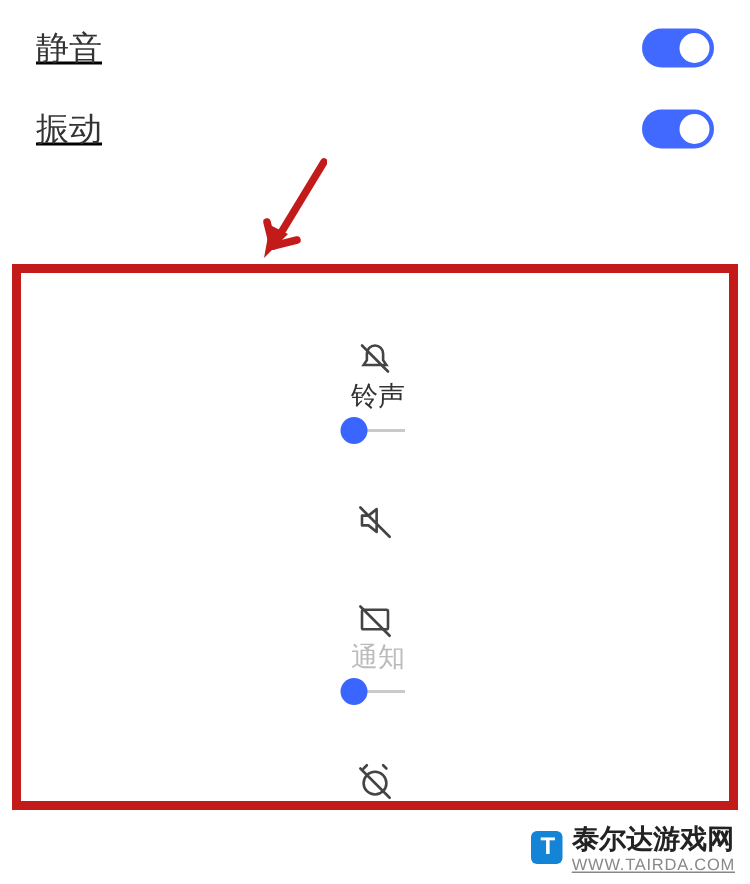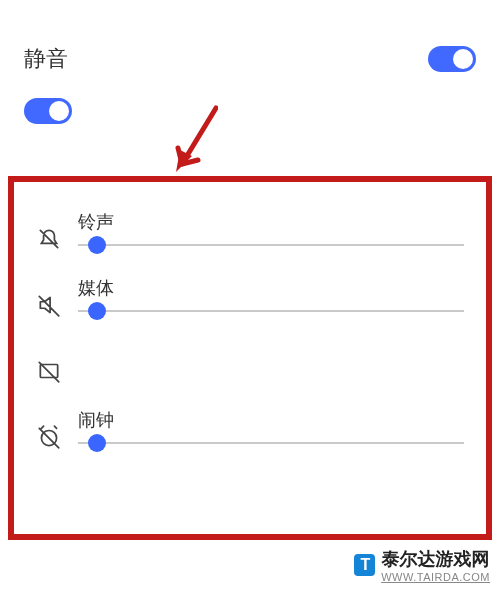--- a/index.html
+++ b/index.html
@@ -5,21 +5,22 @@
     * { margin: 0; padding: 0; box-sizing: border-box; }
     body {
       width: 500px;
       height: 589px;
       background: #ffffff;
       font-family: -apple-system, "PingFang SC", "Microsoft YaHei", sans-serif;
       position: relative;
       overflow: hidden;
     }
     .top-section {
-      padding: 32px 24px 12px 24px;
+      padding: 5px 24px 12px 24px;
+      text-decoration: underline;
     }
     .toggle-row {
       display: flex;
       justify-content: space-between;
       align-items: center;
       padding: 12px 0;
     }
     .toggle-label {
       font-size: 22px;
       color: #333333;
@@ -55,22 +56,23 @@
       left: 8px;
       top: 176px;
       width: 484px;
       height: 364px;
       border: 6px solid #c31a1a;
       background: #ffffff;
       padding: 12px 10px 6px 10px;
     }
     .slider-row {
       display: flex;
-      align-items: flex-end;
+      align-items: center;
       padding: 10px 6px 8px 6px;
+      flex-direction: column;
     }
     .slider-icon {
       width: 38px;
       flex: 0 0 38px;
       display: flex;
       justify-content: center;
       align-items: flex-start;
       padding-top: 22px;
     }
     .slider-icon svg { display: block; }
@@ -133,20 +135,21 @@
   </style>
 </head>
 <body>
 
 <div class="top-section">
   <div class="toggle-row">
     <span class="toggle-label">静音</span>
     <div class="toggle"></div>
   </div>
   <div class="toggle-row">
+    <span class="toggle-label">振动</span>
     <div class="toggle"></div>
   </div>
 </div>
 
 <svg class="arrow" viewBox="0 0 44 76">
   <path d="M42 4 L8 60" stroke="#c31a1a" stroke-width="5" fill="none" stroke-linecap="round"></path>
   <path d="M8 60 L4 44 M8 60 L24 56" stroke="#c31a1a" stroke-width="5" fill="none" stroke-linecap="round"></path>
   <polygon points="2,68 18,52 6,46" fill="#c31a1a"></polygon>
 </svg>
 
@@ -165,49 +168,43 @@
       </div>
     </div>
   </div>
 
   <div class="slider-row">
     <div class="slider-icon">
       <svg width="26" height="26" viewBox="0 0 24 24">
           <path d="M4 9v6h4l5 4V5L8 9H4z M3 4l18 18" fill="none" stroke="#444" stroke-width="1.6" stroke-linecap="round" stroke-linejoin="round"></path>
         </svg>
     </div>
+  </div>
+
+  <div class="slider-row">
+    <div class="slider-icon">
+      <svg width="26" height="26" viewBox="0 0 24 24">
+          <rect x="4" y="6" width="16" height="12" rx="1" fill="none" stroke="#444" stroke-width="1.6"></rect>
+          <path d="M3 4l18 18" fill="none" stroke="#444" stroke-width="1.6" stroke-linecap="round"></path>
+        </svg>
+    </div>
     <div class="slider-content">
-      <div class="slider-label">媒体</div>
+      <div class="slider-label disabled">通知</div>
       <div class="slider-track">
         <div class="slider-thumb" style="left:5%"></div>
       </div>
     </div>
   </div>
 
   <div class="slider-row">
     <div class="slider-icon">
       <svg width="26" height="26" viewBox="0 0 24 24">
-          <rect x="4" y="6" width="16" height="12" rx="1" fill="none" stroke="#444" stroke-width="1.6"></rect>
-          <path d="M3 4l18 18" fill="none" stroke="#444" stroke-width="1.6" stroke-linecap="round"></path>
-        </svg>
-    </div>
-  </div>
-
-  <div class="slider-row">
-    <div class="slider-icon">
-      <svg width="26" height="26" viewBox="0 0 24 24">
           <circle cx="12" cy="13" r="7" fill="none" stroke="#444" stroke-width="1.6"></circle>
           <path d="M5 4l2-2 M19 4l-2-2 M3 4l18 18" fill="none" stroke="#444" stroke-width="1.6" stroke-linecap="round"></path>
         </svg>
-    </div>
-    <div class="slider-content">
-      <div class="slider-label">闹钟</div>
-      <div class="slider-track">
-        <div class="slider-thumb" style="left:5%"></div>
-      </div>
     </div>
   </div>
 
 </div>
 
 <div class="watermark">
   <span class="wm-badge">T</span>
   <span>
     <div class="wm-text1">泰尔达游戏网</div>
     <div class="wm-text2">WWW.TAIRDA.COM</div>

